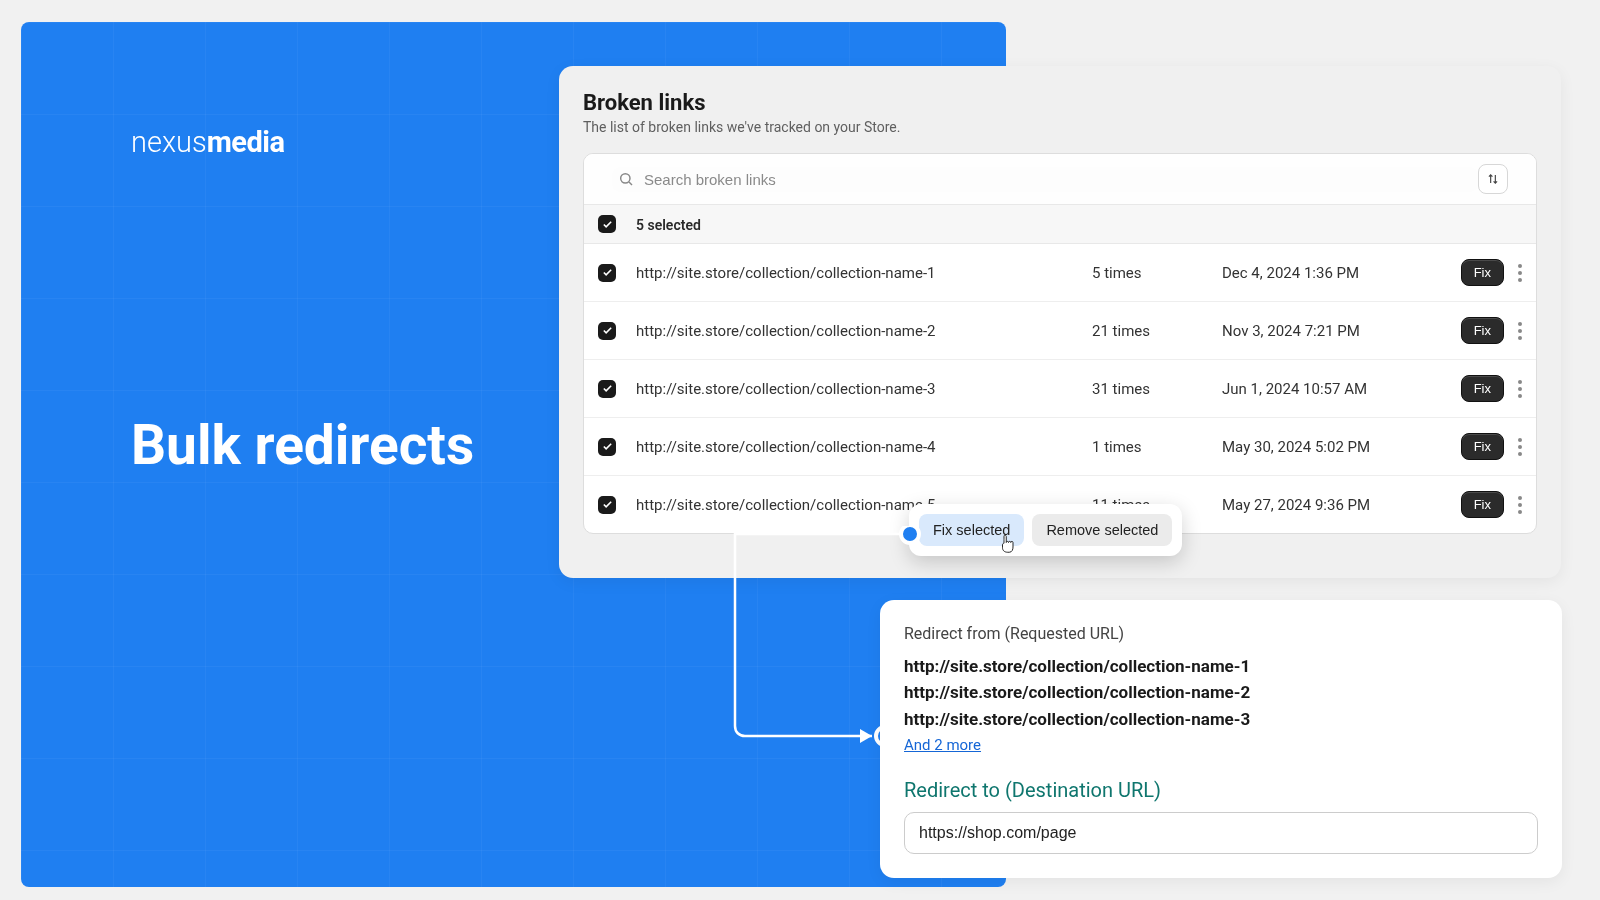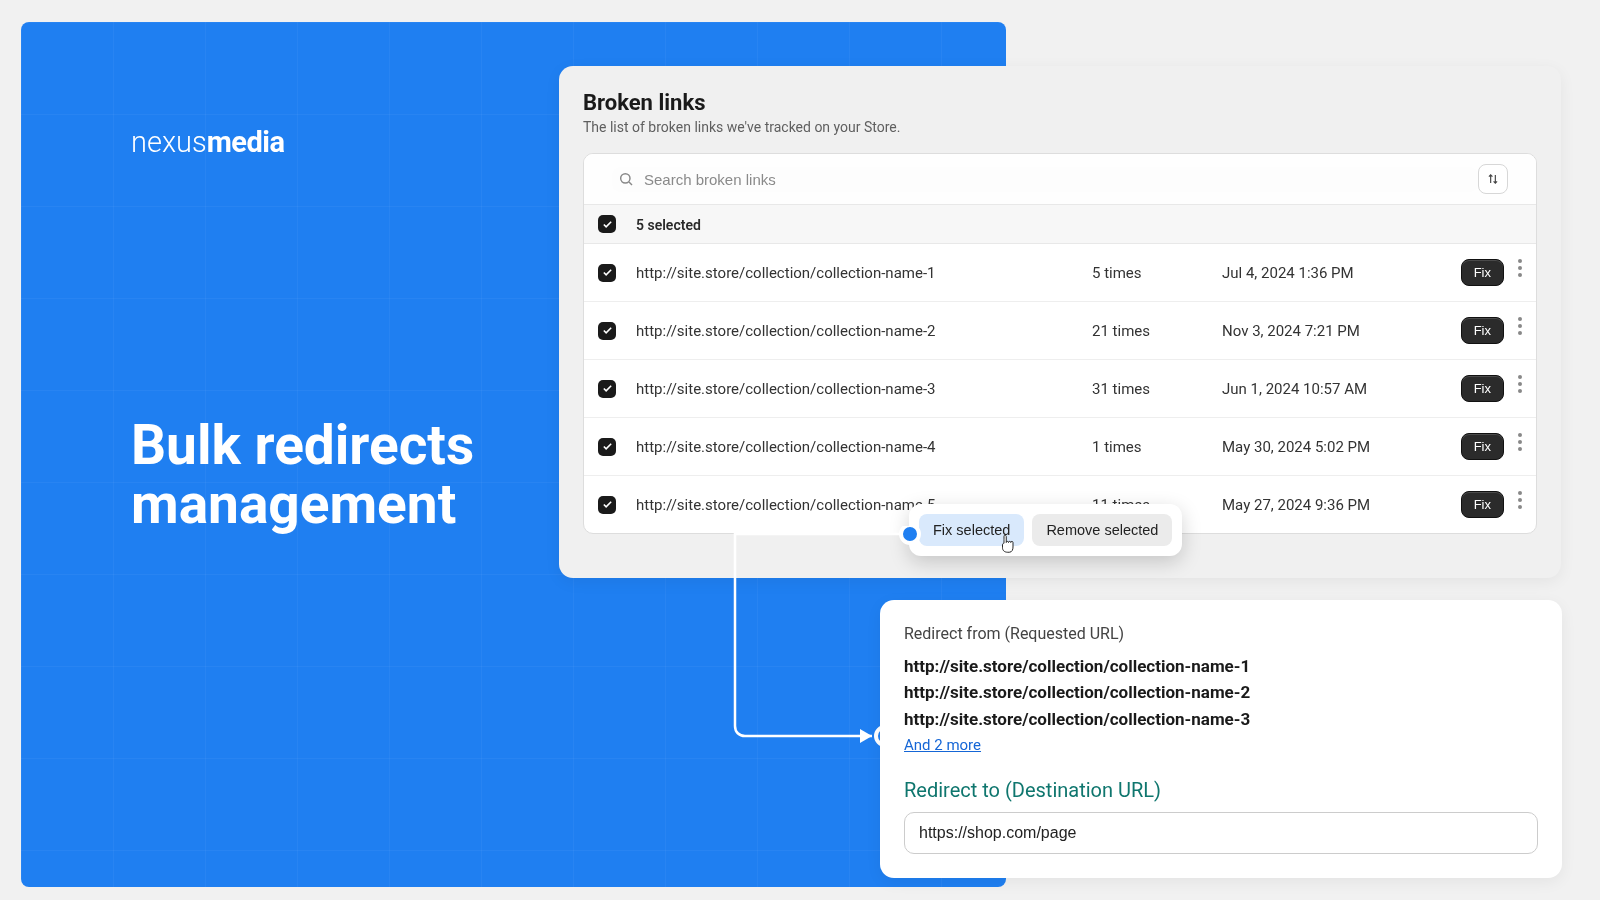--- a/index.html
+++ b/index.html
@@ -136,21 +136,21 @@
   align-items: center;
   padding: 15px 14px;
   border-bottom: 1px solid #eee;
   font-size: 15px;
   color: #333;
 }
 .data-row:last-child { border-bottom: none; }
 .col-url { margin-left: 20px; flex: 1; }
 .col-count { width: 130px; text-align: left; }
 .col-date { width: 210px; text-align: left; }
-.col-actions { width: 90px; display: flex; gap: 14px; justify-content: flex-end; }
+.col-actions { width: 90px; display: flex; align-items: center; gap: 14px; justify-content: flex-end; }
 .fix-btn {
   background: #2b2b2b;
   color: #fff;
   border: 1px solid #111;
   border-radius: 8px;
   padding: 5px 12px;
   font-size: 13px;
   font-weight: 500;
   cursor: pointer;
   box-shadow: inset 0 1px 0 rgba(255,255,255,0.15);
@@ -252,21 +252,20 @@
 </style>
 </head>
 <body>
 
 <div class="blue-panel">
   <div class="logo">
     <span>nexus</span><span class="bold">media</span>
   </div>
   <div class="hero-title">
     <div>Bulk redirects</div>
-    <div>management</div>
   </div>
 </div>
 
 <div class="card-top">
   <h2>Broken links</h2>
   <div class="subtitle">The list of broken links we've tracked on your Store.</div>
 
   <div class="table-wrap">
     <div class="search-row">
       <div class="search-inner">
@@ -294,21 +293,21 @@
 
     <div id="rows-container">
         <div class="data-row">
     <div class="checkbox">
       <svg viewBox="0 0 24 24" fill="none" stroke="currentColor" stroke-width="3.5">
               <polyline points="4 12 9 17 20 6"></polyline>
             </svg>
     </div>
     <div class="col-url">http://site.store/collection/collection-name-1</div>
     <div class="col-count">5 times</div>
-    <div class="col-date">Jul 4, 2024 1:36 PM</div>
+    <div class="col-date">Dec 4, 2024 1:36 PM</div>
     <div class="col-actions">
       <button class="fix-btn">Fix</button>
       <div class="kebab">
               <span></span>
               <span></span>
               <span></span>
             </div>
     </div>
         </div>
         <div class="data-row">

